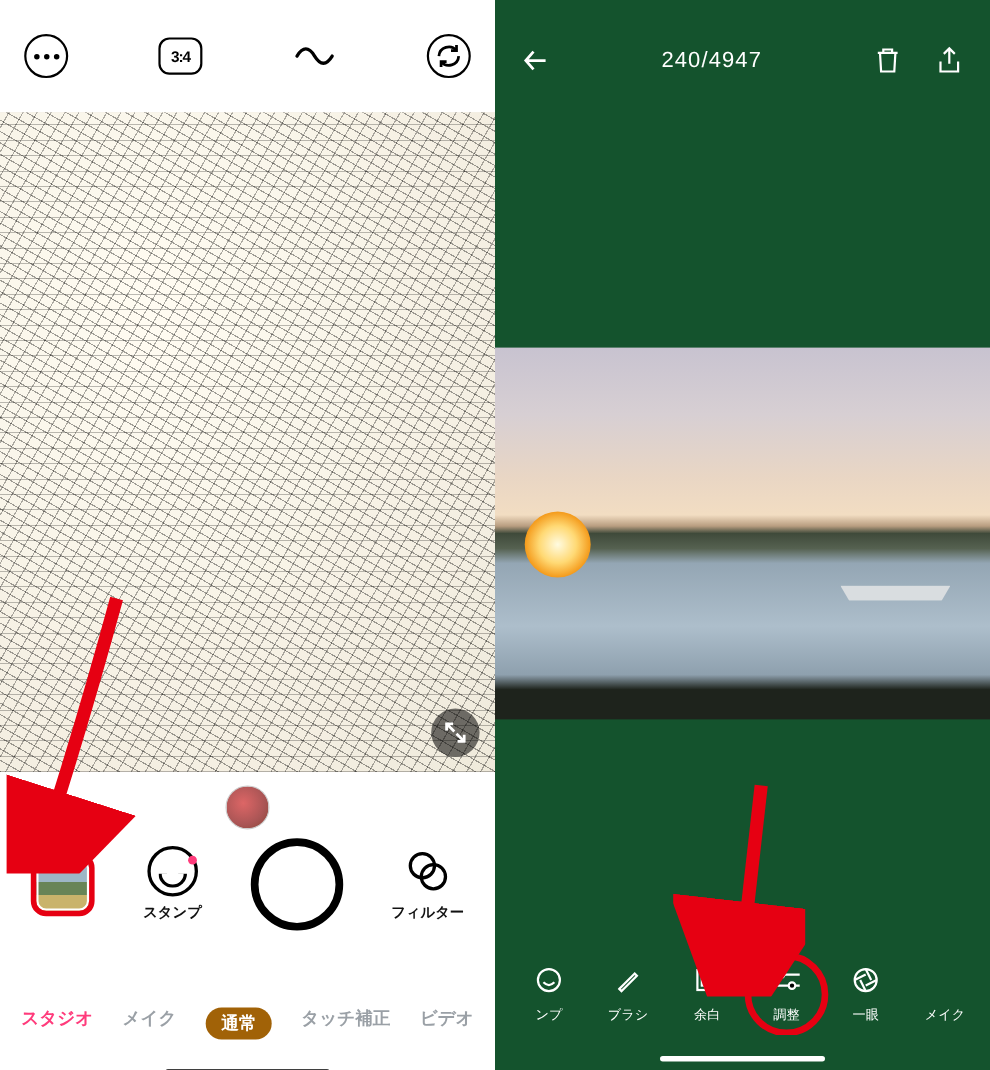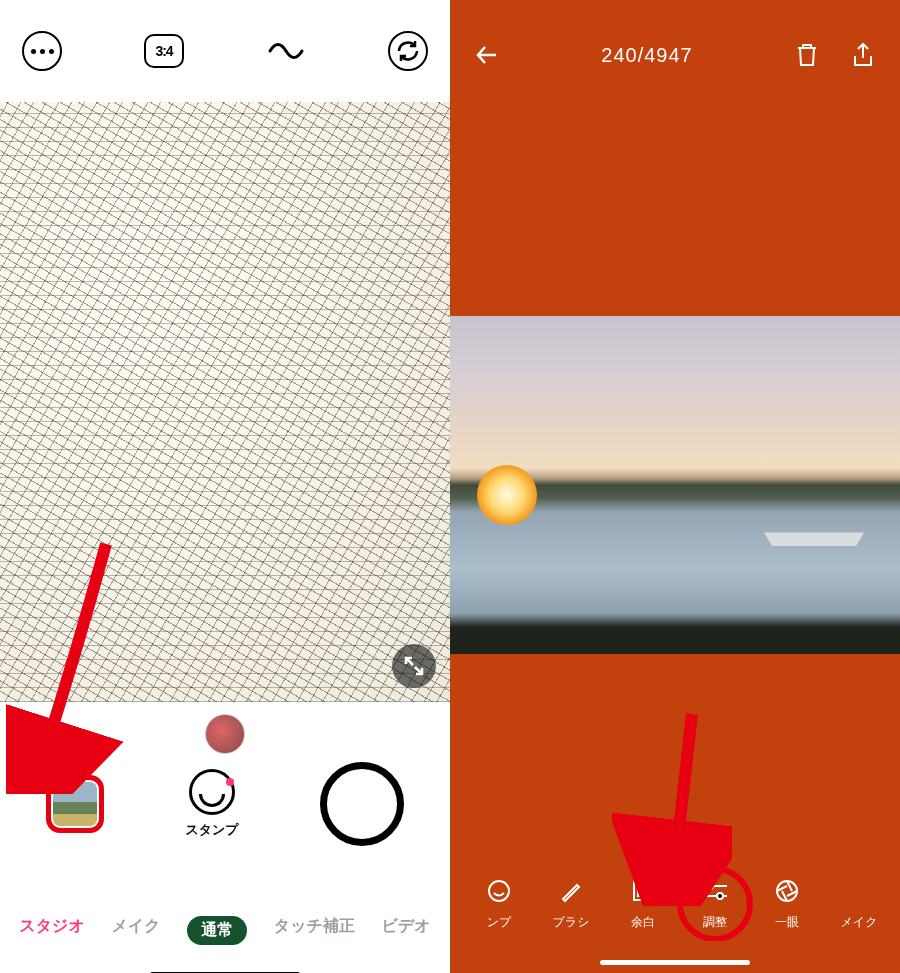--- a/index.html
+++ b/index.html
@@ -6,21 +6,21 @@
   body {
     width: 900px;
     height: 973px;
     display: flex;
     font-family: -apple-system, "Hiragino Sans", sans-serif;
     background: #fff;
     overflow: hidden;
   }
   .pane { position: relative; height: 100%; }
   .left  { width: 450px; background: #fff; }
-  .right { width: 450px; background: #c2410c; }
+  .right { width: 450px; background: #14532d; }
 
   
   .l-top {
     height: 102px;
     display: flex;
     align-items: center;
     justify-content: space-between;
     padding: 0 22px;
   }
   .l-icon {
@@ -92,21 +92,21 @@
   .shutter {
     width:84px;height:84px;border:7px solid #000;border-radius:50%;
   }
   .l-modes {
     position:absolute; bottom:40px; left:0; right:0;
     display:flex; justify-content:space-around; padding:0 6px;
     font-size:16px; font-weight:700;
   }
   .l-modes .m { color:#9aa0a6; }
   .l-modes .m.pink { color:#ff3b7b; }
-  .l-modes .m.pill { background:#14532d;color:#fff;padding:4px 14px;border-radius:20px; }
+  .l-modes .m.pill { background:#a16207;color:#fff;padding:4px 14px;border-radius:20px; }
   .home-ind { position:absolute;bottom:8px;left:50%;transform:translateX(-50%);width:150px;height:5px;background:#000;border-radius:3px;}
 
   .arrow1 {
     position:absolute; left:6px; top:534px; width:120px; height:260px;
     pointer-events:none;
   }
 
   
   .r-top {
     height:110px;display:flex;align-items:center;justify-content:space-between;
@@ -176,20 +176,29 @@
     <div class="mini-avatar"></div>
     <div class="l-row">
       <div class="gallery-thumb"></div>
       <div class="tool">
         <div class="ic smile">
             <span class="d"></span>
           </div>
         <span>スタンプ</span>
       </div>
       <div class="shutter"></div>
+      <div class="tool">
+        <div class="ic noborder" style="border:none">
+          <svg width="40" height="40" viewBox="0 0 40 40" fill="none" stroke="#000" stroke-width="3">
+              <circle cx="15" cy="15" r="11"></circle>
+              <circle cx="25" cy="25" r="11"></circle>
+            </svg>
+        </div>
+        <span>フィルター</span>
+      </div>
     </div>
     <div class="l-modes">
       <span class="m pink">スタジオ</span>
       <span class="m">メイク</span>
       <span class="m pill">通常</span>
       <span class="m">タッチ補正</span>
       <span class="m">ビデオ</span>
     </div>
     <div class="home-ind"></div>
   </div>

